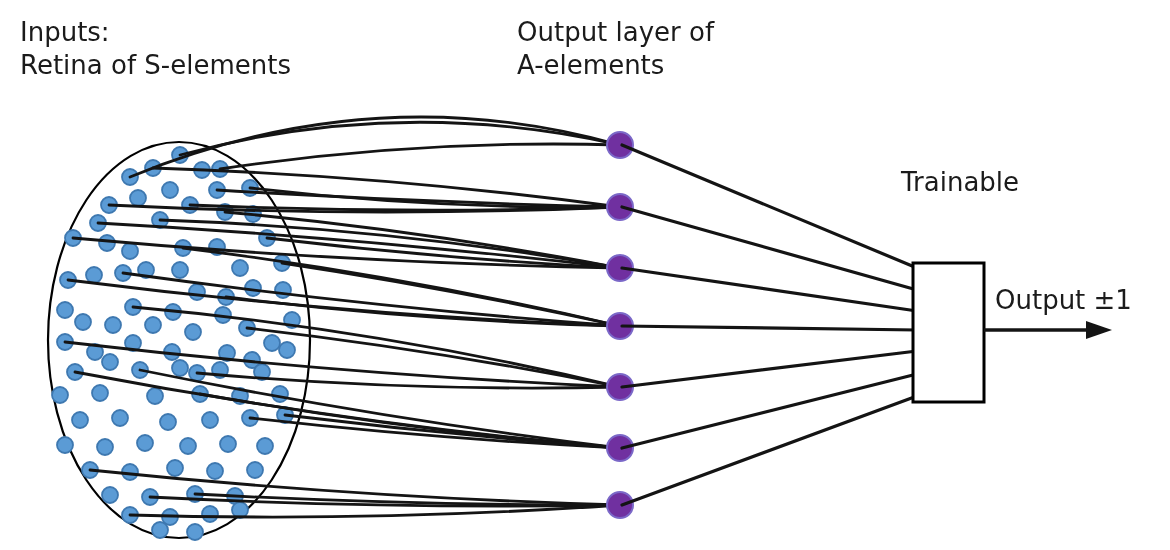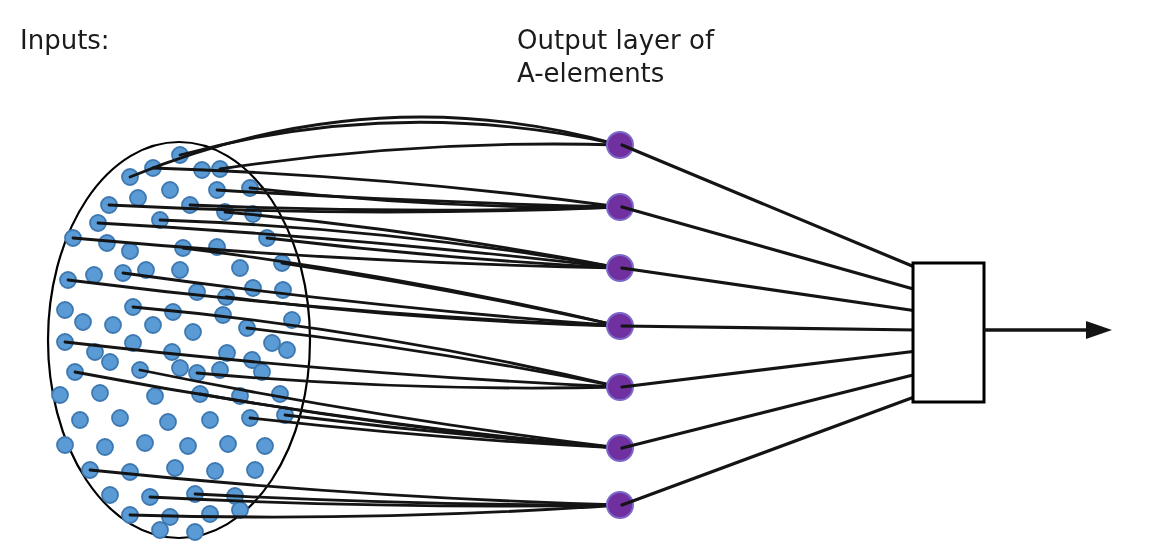--- a/index.html
+++ b/index.html
@@ -11,21 +11,20 @@
     overflow: hidden;
     font-family: "DejaVu Sans", "Liberation Sans", sans-serif;
   }
   svg { position: absolute; left: 0; top: 0; }
   .label {
     position: absolute;
     color: #1b1b1b;
     font-size: 26px;
     line-height: 33px;
     white-space: nowrap;
-    margin-top: 8px;
   }
   .label div { white-space: nowrap; }
 </style>
 </head>
 <body>
 
 <div class="canvas">
 
   <svg id="diagram-svg" width="1170" height="550" viewBox="0 0 1170 550">
       <ellipse cx="179" cy="340" rx="131" ry="198" fill="none" stroke="#000000" stroke-width="2.2"></ellipse>
@@ -164,24 +163,27 @@
       <line x1="622" y1="387" x2="917" y2="351" stroke="#141414" stroke-width="3.2" stroke-linecap="round"></line>
       <line x1="622" y1="448" x2="917" y2="374" stroke="#141414" stroke-width="3.2" stroke-linecap="round"></line>
       <line x1="622" y1="505" x2="917" y2="396" stroke="#141414" stroke-width="3.2" stroke-linecap="round"></line>
       <rect x="913" y="263" width="71" height="139" fill="#ffffff" stroke="#000000" stroke-width="3"></rect>
       <line x1="984" y1="330" x2="1090" y2="330" stroke="#141414" stroke-width="3.4"></line>
       <polygon points="1112,330 1086,321 1086,339" fill="#141414"></polygon>
     </svg>
 
   <div class="label" style="left:20px; top:16px;">
     <div>Inputs:</div>
+    <div>Retina of S-elements</div>
   </div>
 
   <div class="label" style="left:517px; top:16px;">
     <div>Output layer of</div>
     <div>A-elements</div>
   </div>
 
   <div class="label" style="left:901px; top:166px;">
+    <div>Trainable</div>
   </div>
 
+  <div class="label" style="left:995px; top:284px;">Output ±1</div>
 
 </div>
 
 </body></html>

